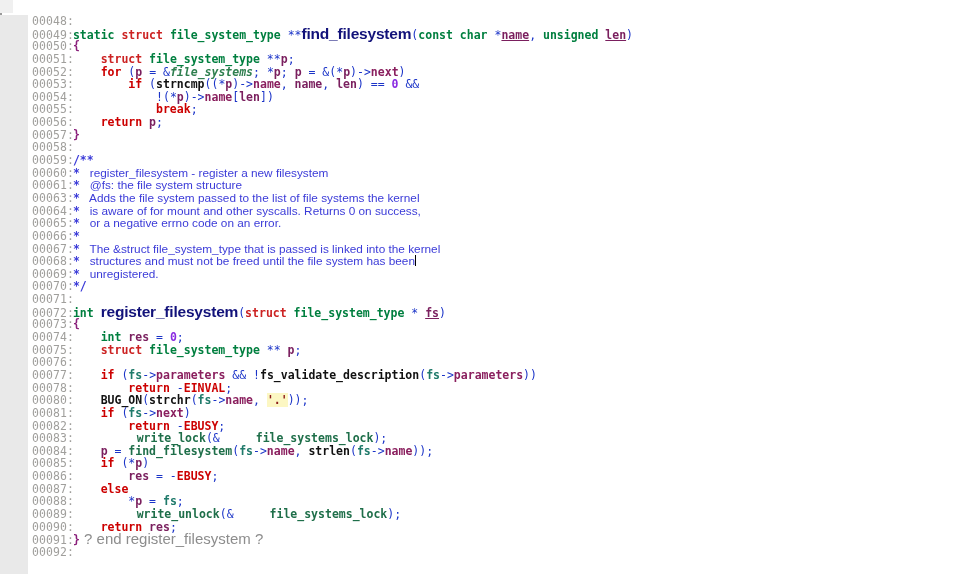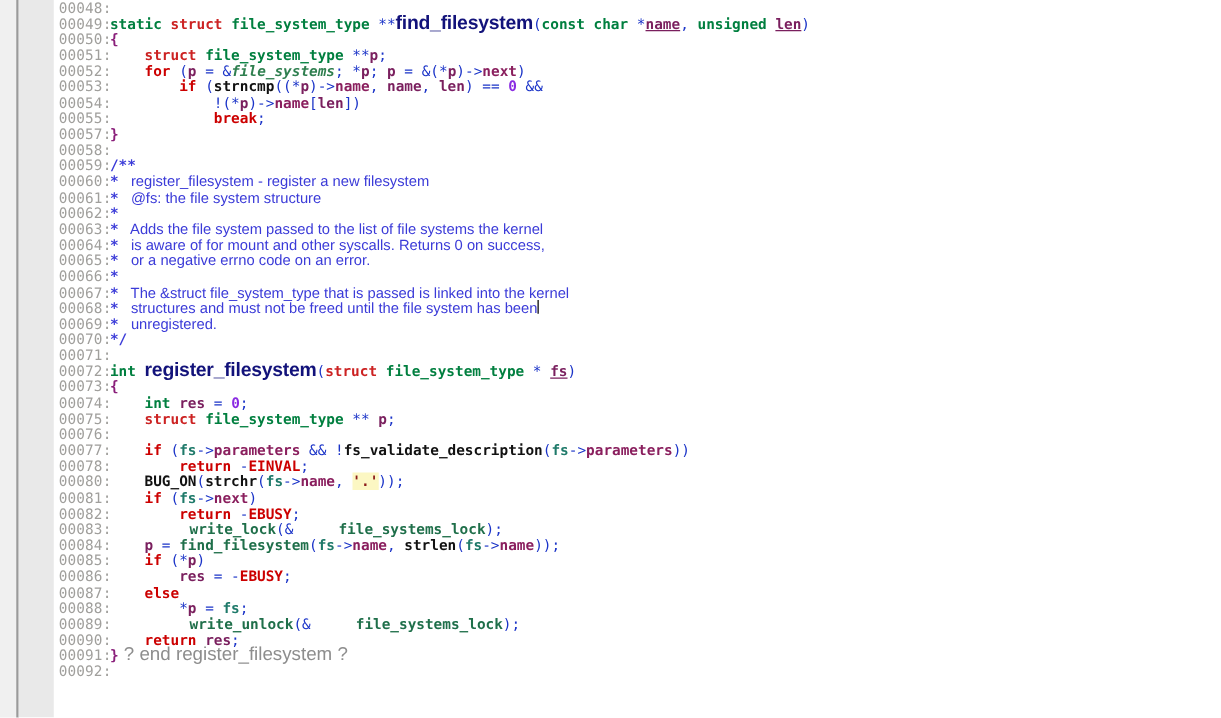--- a/index.html
+++ b/index.html
@@ -14,21 +14,21 @@
     font-family: "DejaVu Sans Mono", monospace;
   }
 
   
   #viewer {
     position: relative;
     width: 977px;
     height: 574px;
     background: #ffffff;
     display: flex;
-    flex-direction: row;
+    flex-direction: column;
   }
 
   
   .outer-margin {
     width: 13px;
     flex: 0 0 13px;
     background: #f0f0f0;
     height: 574px;
   }
   
@@ -156,26 +156,26 @@
     <div class="gutter-band"></div>
     <div class="lines" id="lines-root">
         <div class="line"><span class="lno">00048:</span><span class="src"></span></div>
         <div class="line"><span class="lno">00049:</span><span class="src"><span class="src"> </span><span class="t-type">static</span><span class="src"> </span><span class="t-struct">struct</span><span class="src"> </span><span class="t-type">file_system_type</span><span class="src"> </span><span class="t-punc">**</span><span class="t-decl">find_filesystem</span><span class="t-punc">(</span><span class="t-type">const</span><span class="src"> </span><span class="t-type">char</span><span class="src"> </span><span class="t-punc">*</span><span class="t-varu">name</span><span class="t-punc">, </span><span class="t-type">unsigned</span><span class="src"> </span><span class="t-varu">len</span><span class="t-punc">)</span></span></div>
         <div class="line"><span class="lno">00050:</span><span class="src"><span class="src"> </span><span class="t-brace">{</span></span></div>
         <div class="line"><span class="lno">00051:</span><span class="src"><span class="src">     </span><span class="t-struct">struct</span><span class="src"> </span><span class="t-type">file_system_type</span><span class="src"> </span><span class="t-punc">**</span><span class="t-var">p</span><span class="t-punc">;</span></span></div>
         <div class="line"><span class="lno">00052:</span><span class="src"><span class="src">     </span><span class="t-kw">for</span><span class="src"> </span><span class="t-punc">(</span><span class="t-var">p</span><span class="t-punc"> = </span><span class="t-punc">&amp;</span><span class="t-italic">file_systems</span><span class="t-punc">; </span><span class="t-punc">*</span><span class="t-var">p</span><span class="t-punc">; </span><span class="t-var">p</span><span class="t-punc"> = </span><span class="t-punc">&amp;(</span><span class="t-punc">*</span><span class="t-var">p</span><span class="t-punc">)-&gt;</span><span class="t-field">next</span><span class="t-punc">)</span></span></div>
         <div class="line"><span class="lno">00053:</span><span class="src"><span class="src">         </span><span class="t-kw">if</span><span class="src"> </span><span class="t-punc">(</span><span class="t-fn">strncmp</span><span class="t-punc">((</span><span class="t-punc">*</span><span class="t-var">p</span><span class="t-punc">)-&gt;</span><span class="t-field">name</span><span class="t-punc">, </span><span class="t-var">name</span><span class="t-punc">, </span><span class="t-var">len</span><span class="t-punc">) == </span><span class="t-num">0</span><span class="t-punc"> &amp;&amp;</span></span></div>
         <div class="line"><span class="lno">00054:</span><span class="src"><span class="src">             </span><span class="t-punc">!(</span><span class="t-punc">*</span><span class="t-var">p</span><span class="t-punc">)-&gt;</span><span class="t-field">name</span><span class="t-punc">[</span><span class="t-var">len</span><span class="t-punc">])</span></span></div>
         <div class="line"><span class="lno">00055:</span><span class="src"><span class="src">             </span><span class="t-kw">break</span><span class="t-punc">;</span></span></div>
+        <div class="line"><span class="lno">00056:</span><span class="src"><span class="src">     </span><span class="t-kw">return</span><span class="src"> </span><span class="t-var">p</span><span class="t-punc">;</span></span></div>
         <div class="line"><span class="lno">00057:</span><span class="src"><span class="src"> </span><span class="t-brace">}</span></span></div>
         <div class="line"><span class="lno">00058:</span><span class="src"></span></div>
         <div class="line"><span class="lno">00059:</span><span class="src"><span class="src"> </span><span class="t-commentmono">/**</span></span></div>
         <div class="line"><span class="lno">00060:</span><span class="src"><span class="src"> </span><span class="t-commentmono">*</span><span class="t-comment">   register_filesystem - register a new filesystem</span></span></div>
         <div class="line"><span class="lno">00061:</span><span class="src"><span class="src"> </span><span class="t-commentmono">*</span><span class="t-comment">   @fs: the file system structure</span></span></div>
-        <div class="line"><span class="lno">00062:</span><span class="src"><span class="src"> </span><span class="t-commentmono">*</span></span></div>
         <div class="line"><span class="lno">00063:</span><span class="src"><span class="src"> </span><span class="t-commentmono">*</span><span class="t-comment">   Adds the file system passed to the list of file systems the kernel</span></span></div>
         <div class="line"><span class="lno">00064:</span><span class="src"><span class="src"> </span><span class="t-commentmono">*</span><span class="t-comment">   is aware of for mount and other syscalls. Returns 0 on success,</span></span></div>
         <div class="line"><span class="lno">00065:</span><span class="src"><span class="src"> </span><span class="t-commentmono">*</span><span class="t-comment">   or a negative errno code on an error.</span></span></div>
         <div class="line"><span class="lno">00066:</span><span class="src"><span class="src"> </span><span class="t-commentmono">*</span></span></div>
         <div class="line"><span class="lno">00067:</span><span class="src"><span class="src"> </span><span class="t-commentmono">*</span><span class="t-comment">   The &amp;struct file_system_type that is passed is linked into the kernel</span></span></div>
         <div class="line"><span class="lno">00068:</span><span class="src"><span class="src"> </span><span class="t-commentmono">*</span><span class="t-comment">   structures and must not be freed until the file system has been</span><span class="caret"></span></span></div>
         <div class="line"><span class="lno">00069:</span><span class="src"><span class="src"> </span><span class="t-commentmono">*</span><span class="t-comment">   unregistered.</span></span></div>
         <div class="line"><span class="lno">00070:</span><span class="src"><span class="src"> </span><span class="t-commentmono">*/</span></span></div>
         <div class="line"><span class="lno">00071:</span><span class="src"></span></div>
         <div class="line"><span class="lno">00072:</span><span class="src"><span class="src"> </span><span class="t-type">int</span><span class="src"> </span><span class="t-decl">register_filesystem</span><span class="t-punc">(</span><span class="t-struct">struct</span><span class="src"> </span><span class="t-type">file_system_type</span><span class="t-punc"> * </span><span class="t-varu">fs</span><span class="t-punc">)</span></span></div>

